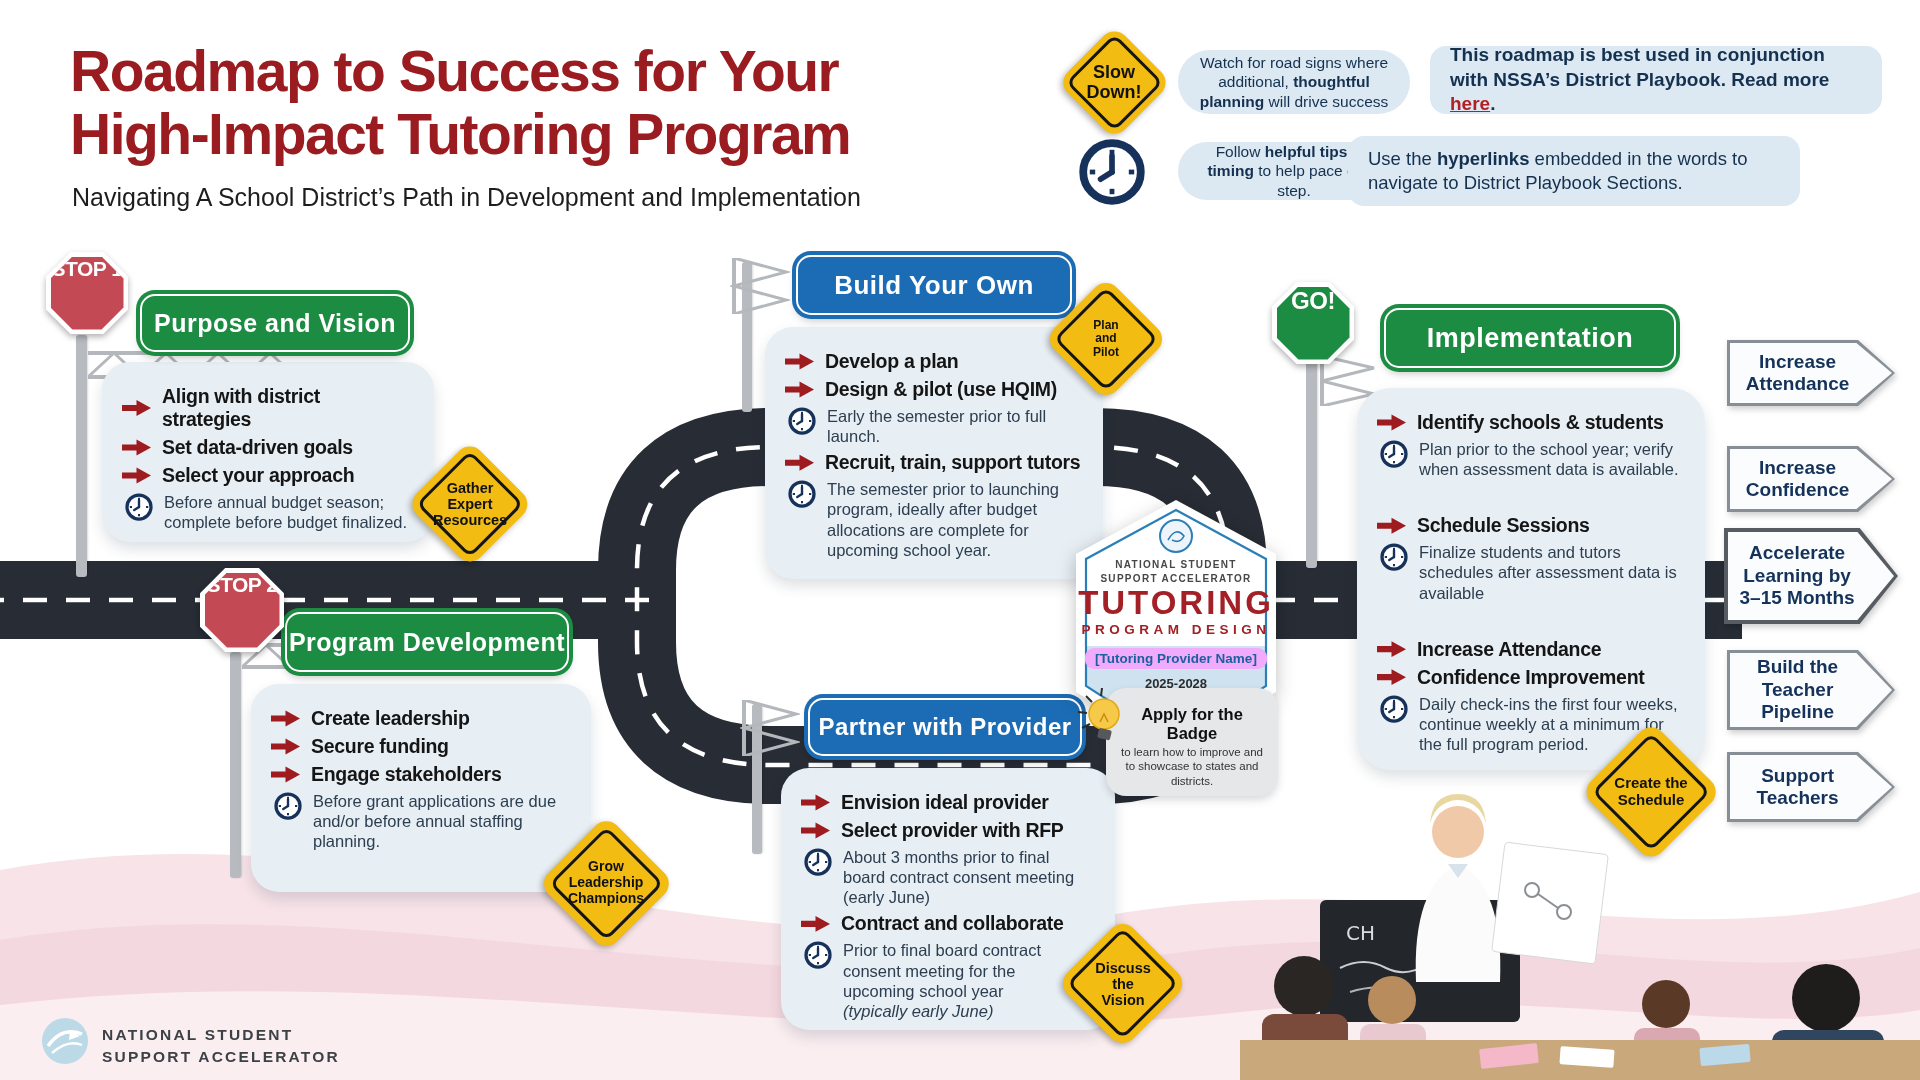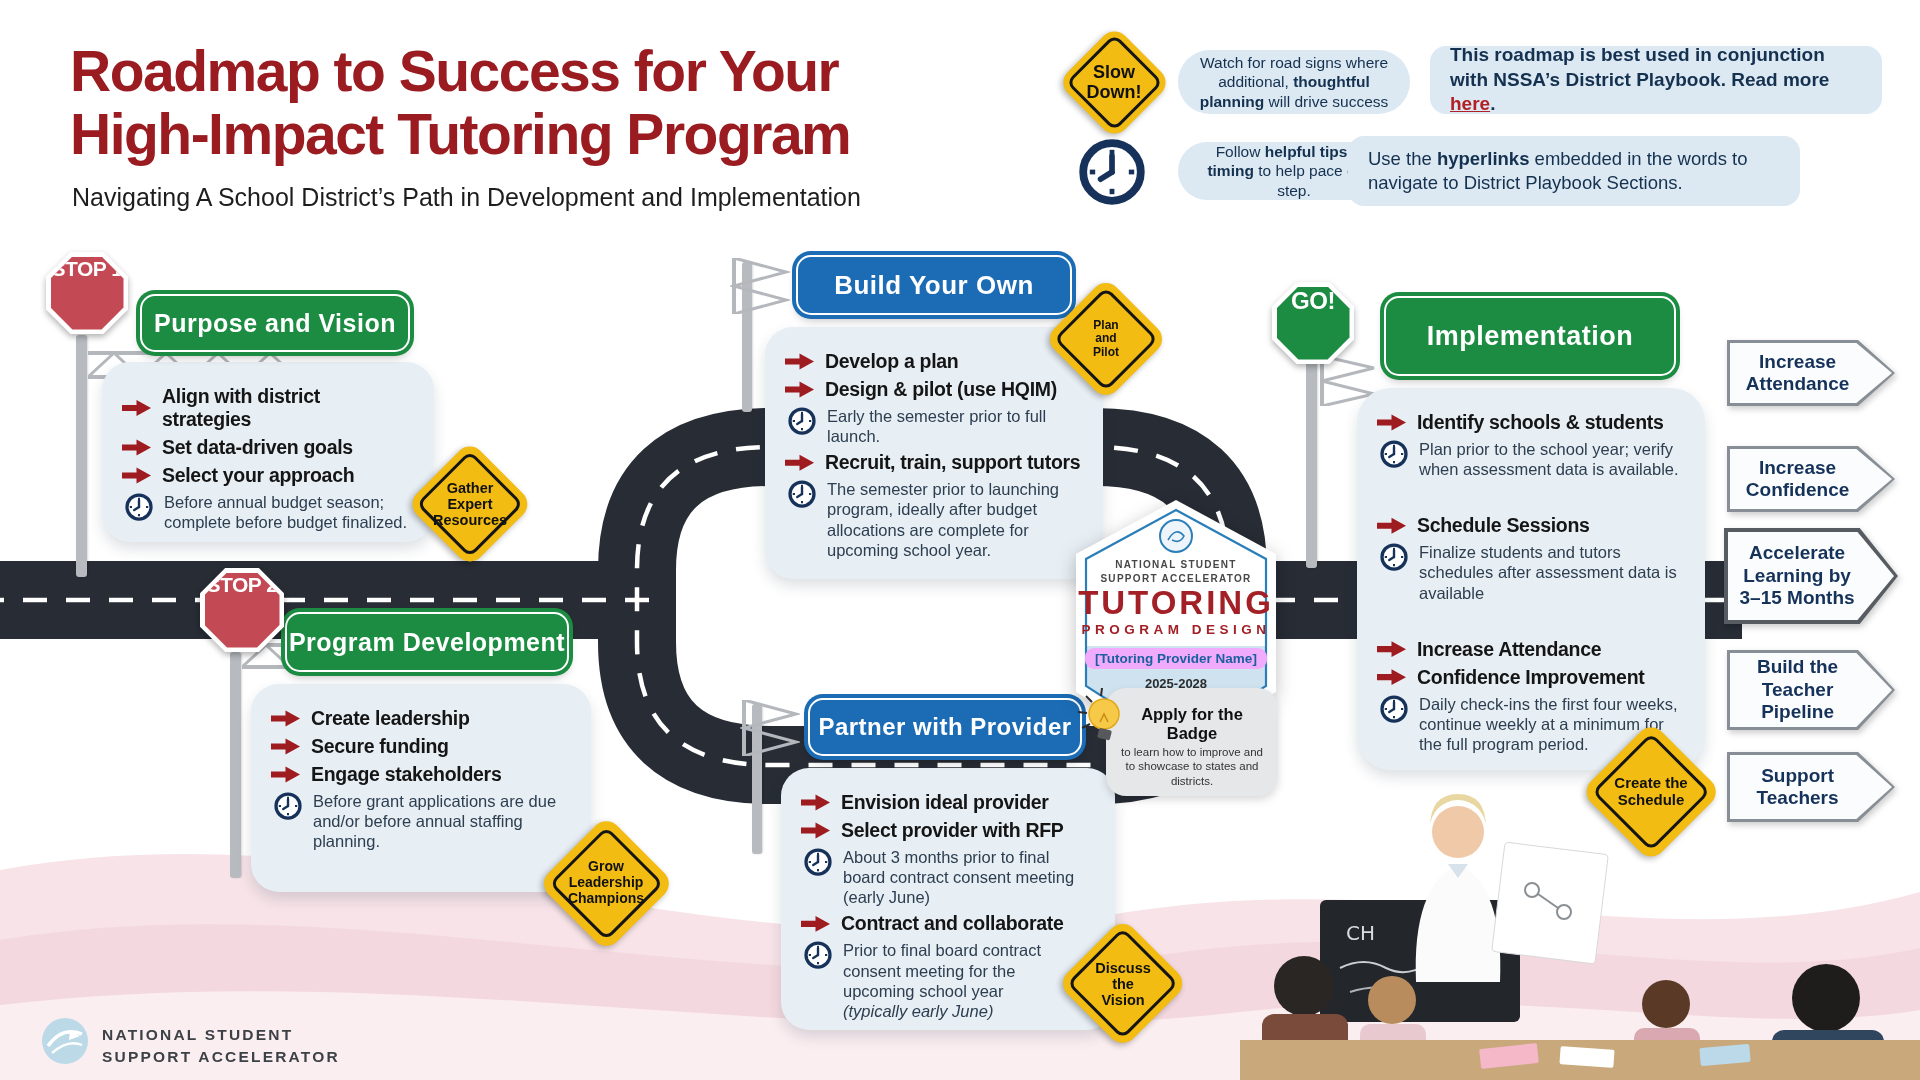--- a/index.html
+++ b/index.html
@@ -366,21 +366,21 @@
 Vision</div>
   </div>
 
   <div class="abs octwrap" style="left:1272px;top:282px;width:82px;height:82px;z-index:5">
     <div class="oct octa-outer">
         <div class="oct octa-inner green" style="font-size:24px">
           <span>GO!</span>
         </div>
       </div>
   </div>
-  <div class="abs sign green" style="left:1384px;top:296px;width:292px;height:80px;font-size:27px;z-index:4">
+  <div class="abs sign green" style="left:1384px;top:308px;width:292px;height:60px;font-size:27px;z-index:4">
     <span>Implementation</span>
   </div>
   <div class="abs card" style="left:1357px;top:388px;width:348px;height:382px;z-index:3;border-radius:34px">
     <div class="bullet">
         <span class="barrow"></span>
         <span>Identify schools &amp; students</span>
       </div>
     <div class="trow">
         <span class="clock-icon" style="width:30px;height:30px">
           <svg viewBox="0 0 24 24" width="100%" height="100%">

